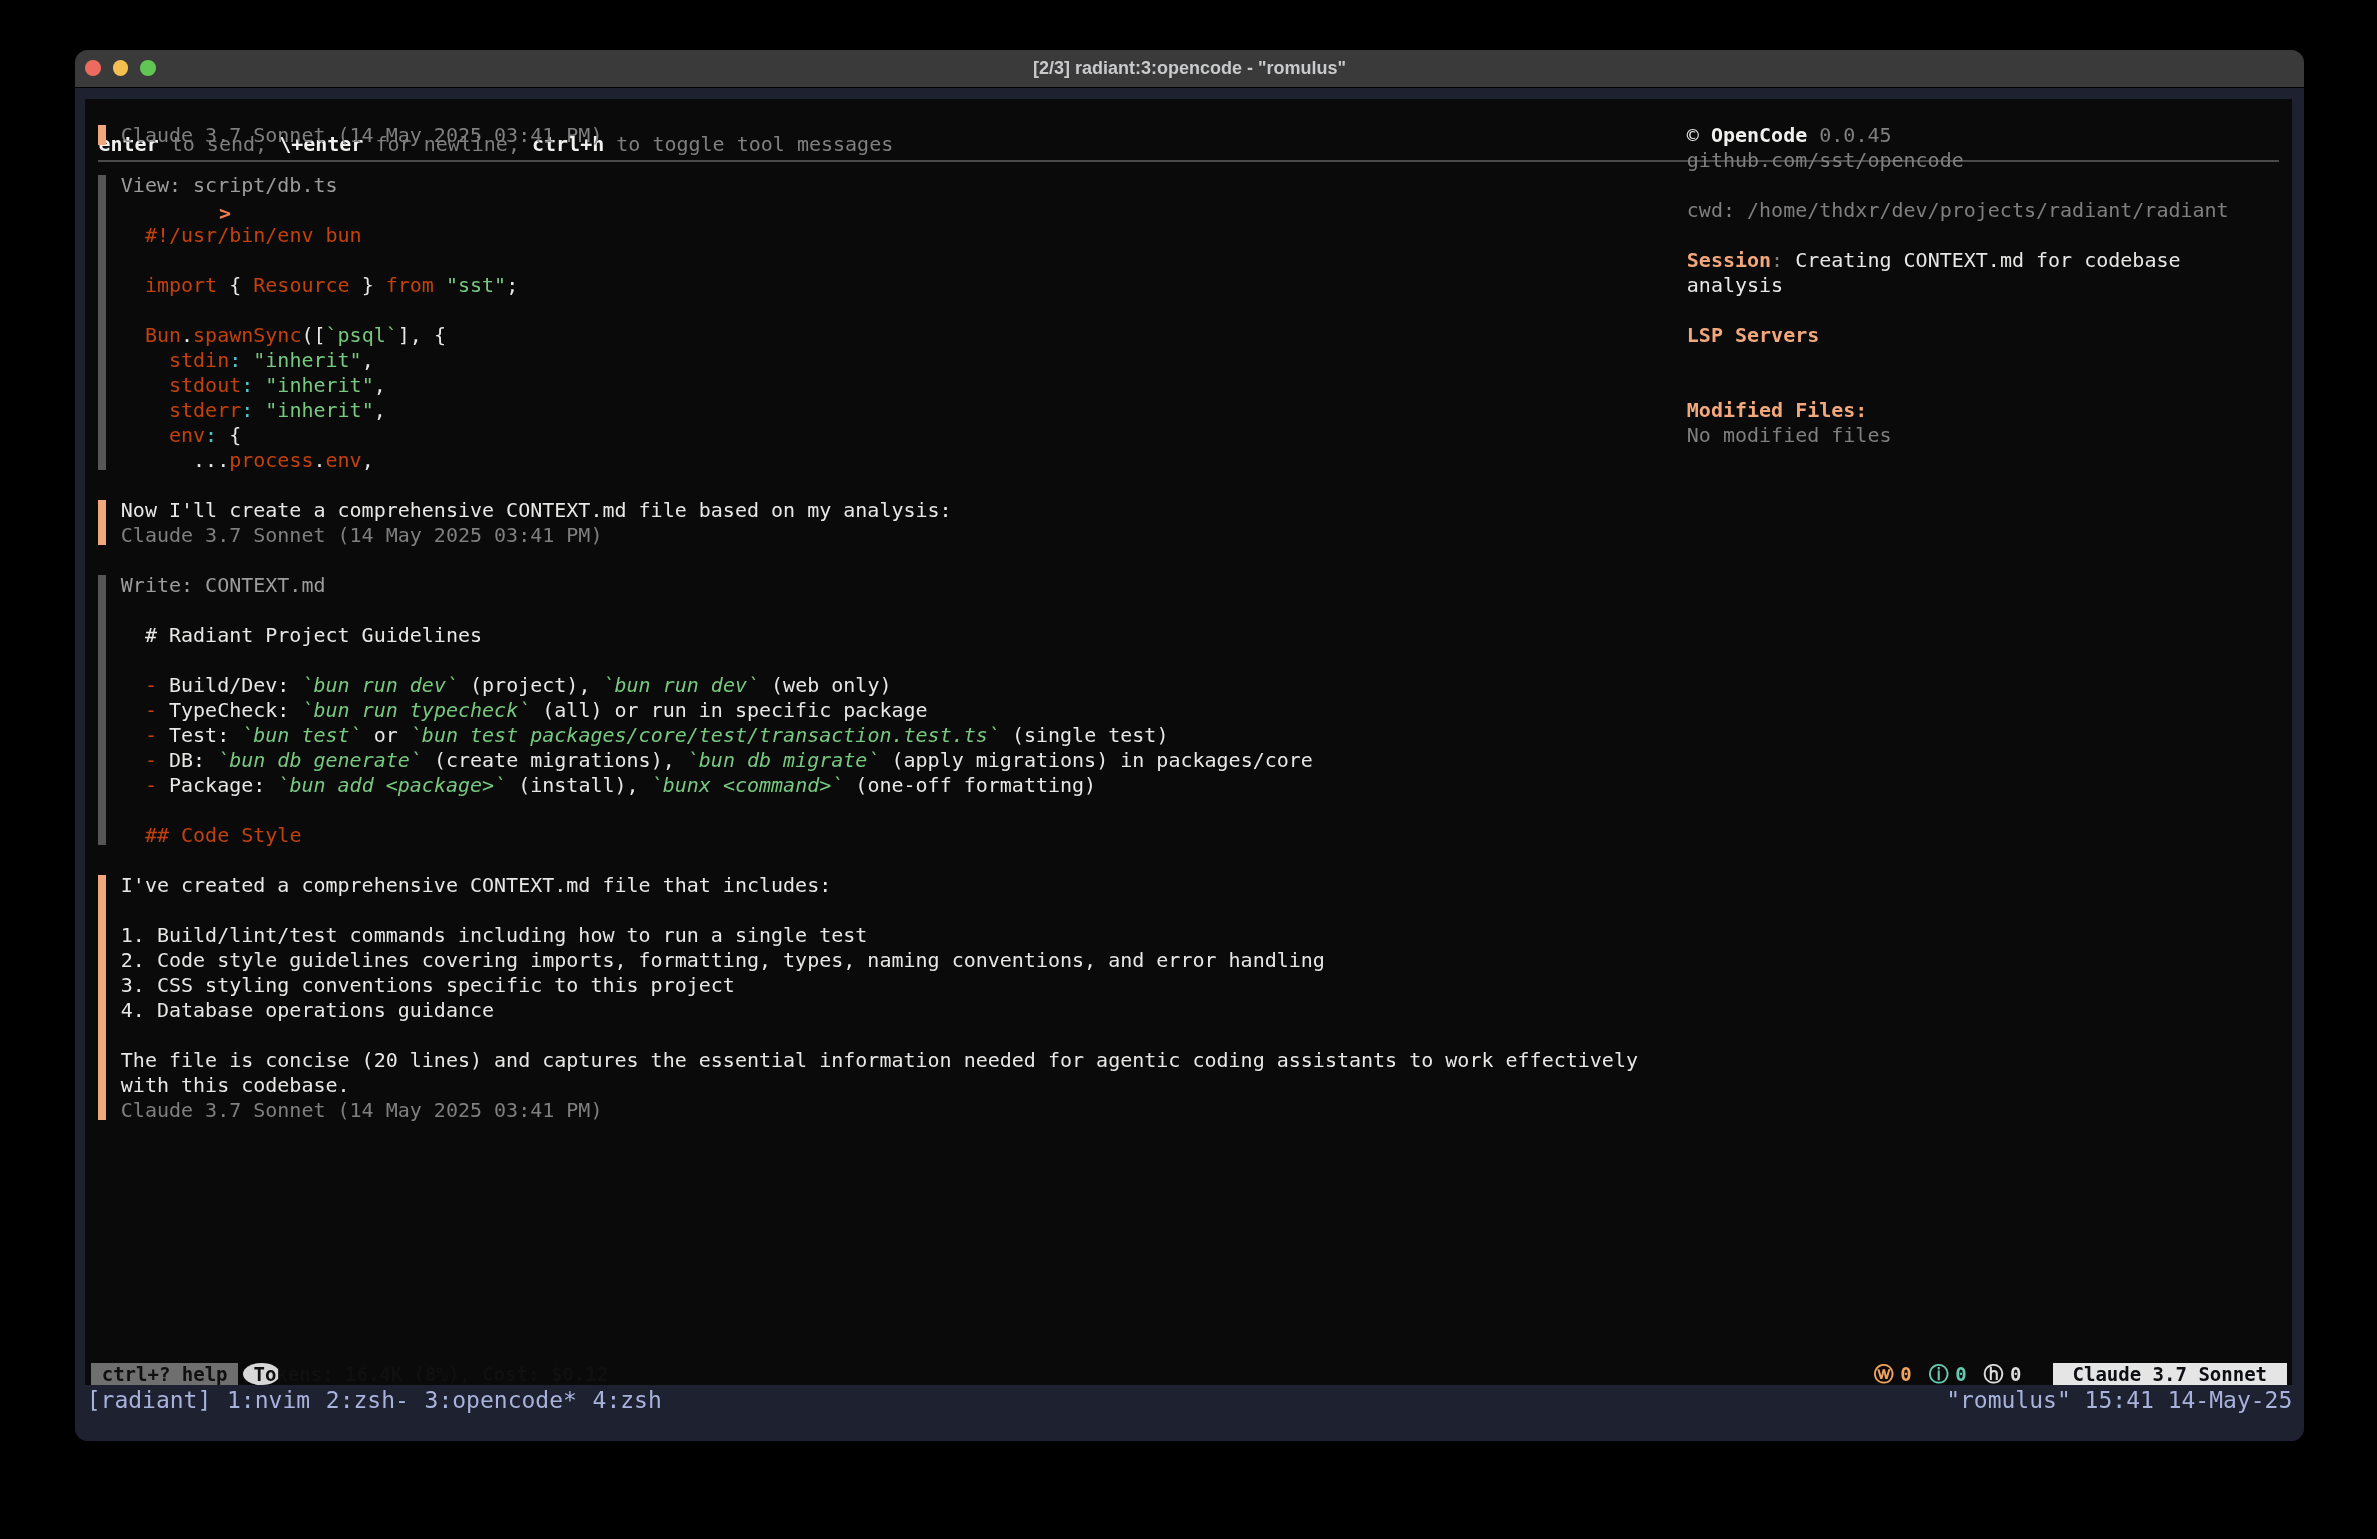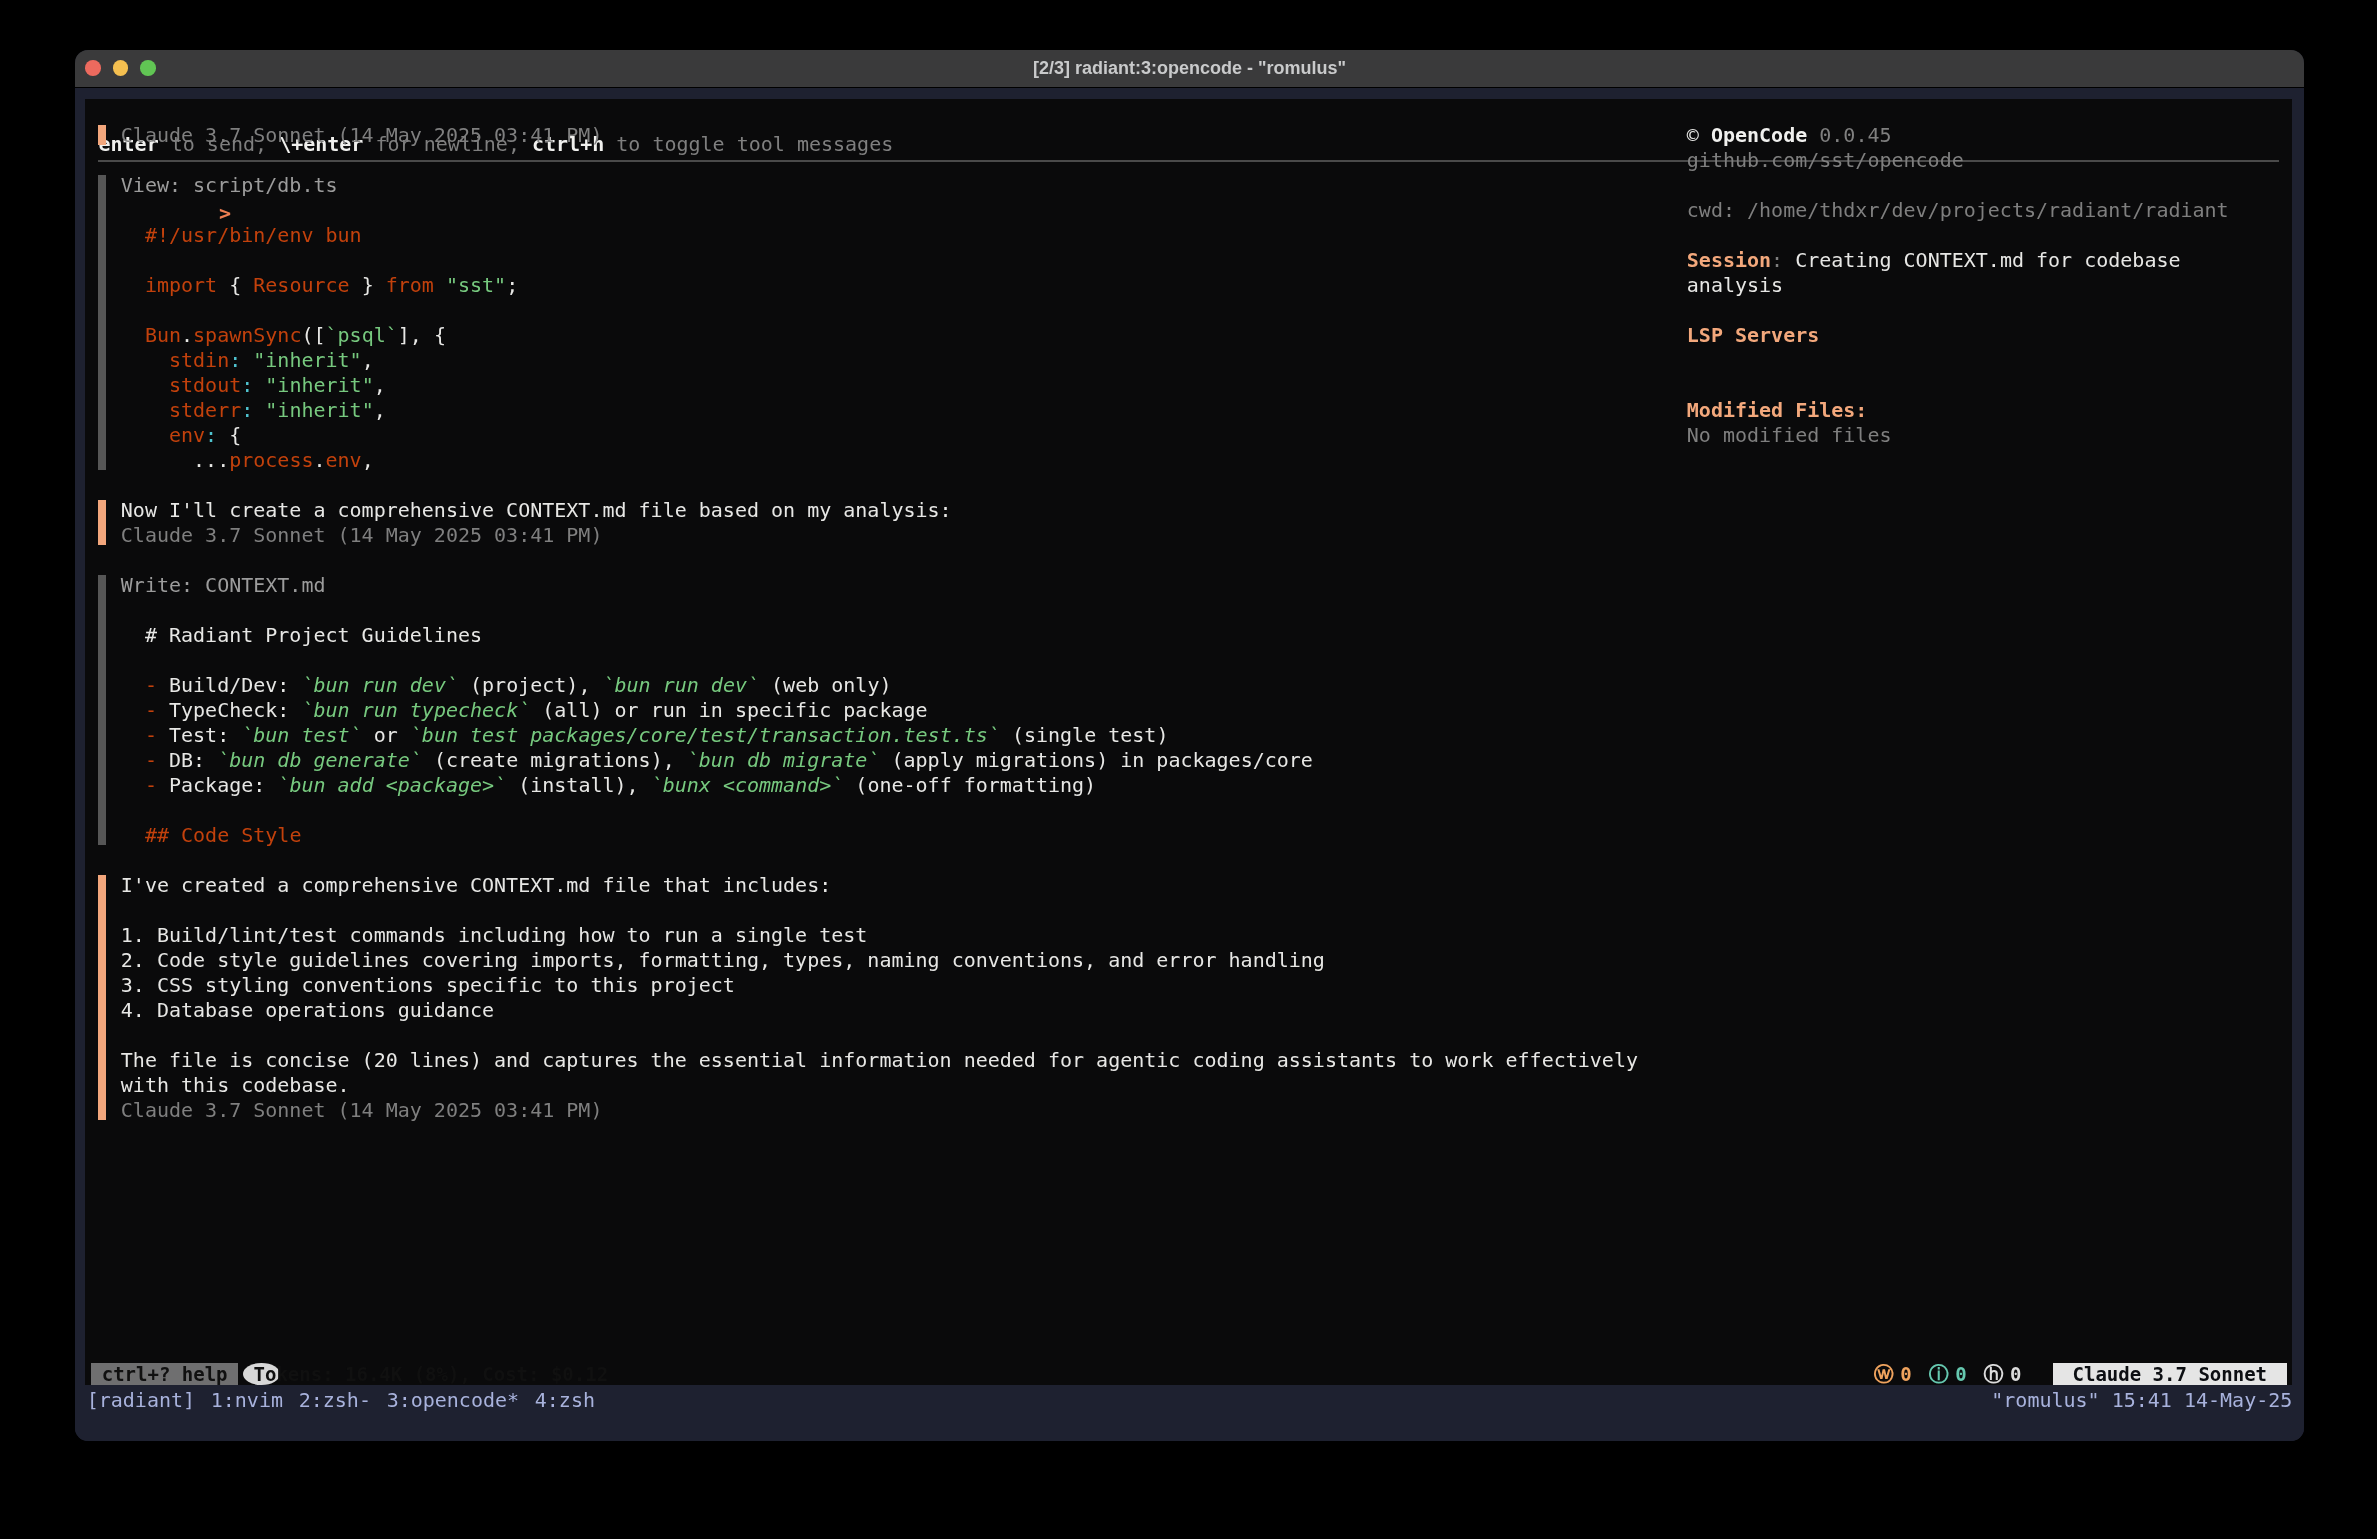--- a/index.html
+++ b/index.html
@@ -61,21 +61,21 @@
   .diag.warn{color:#efa35e;}
   .diag.info{color:#66c9b0;}
   .diag.hint{color:#dcdcdc;}
   .badge{
     height:22px;line-height:22px;background:#e5e5e5;color:#0c0e12;
     padding:0 19.6px;margin-left:14.4px;white-space:pre;
   }
   .tmuxbar{
     position:absolute;left:0;right:0;top:1297px;height:29px;background:#1e2130;
     display:flex;align-items:center;justify-content:space-between;
-    padding:0 11.7px;font-size:20px;color:#a8b2dc;box-sizing:border-box;
+    padding:0 11.7px;font-size:23px;color:#a8b2dc;box-sizing:border-box;
   }
   .tmux-left{display:flex;white-space:pre;}
   .tmux-left .twin{margin-left:15.7px;}
   .tmux-right{white-space:pre;}
 </style>
 </head>
 <body>
 
 <div class="window">
   <div class="titlebar">

